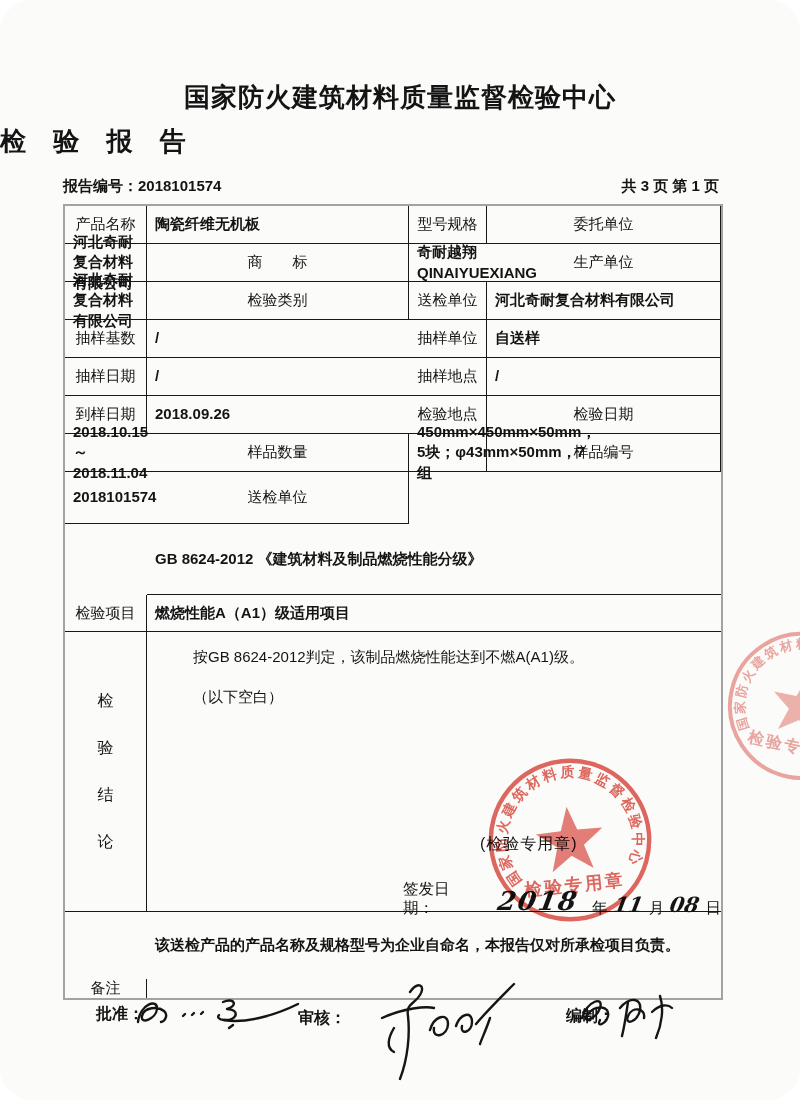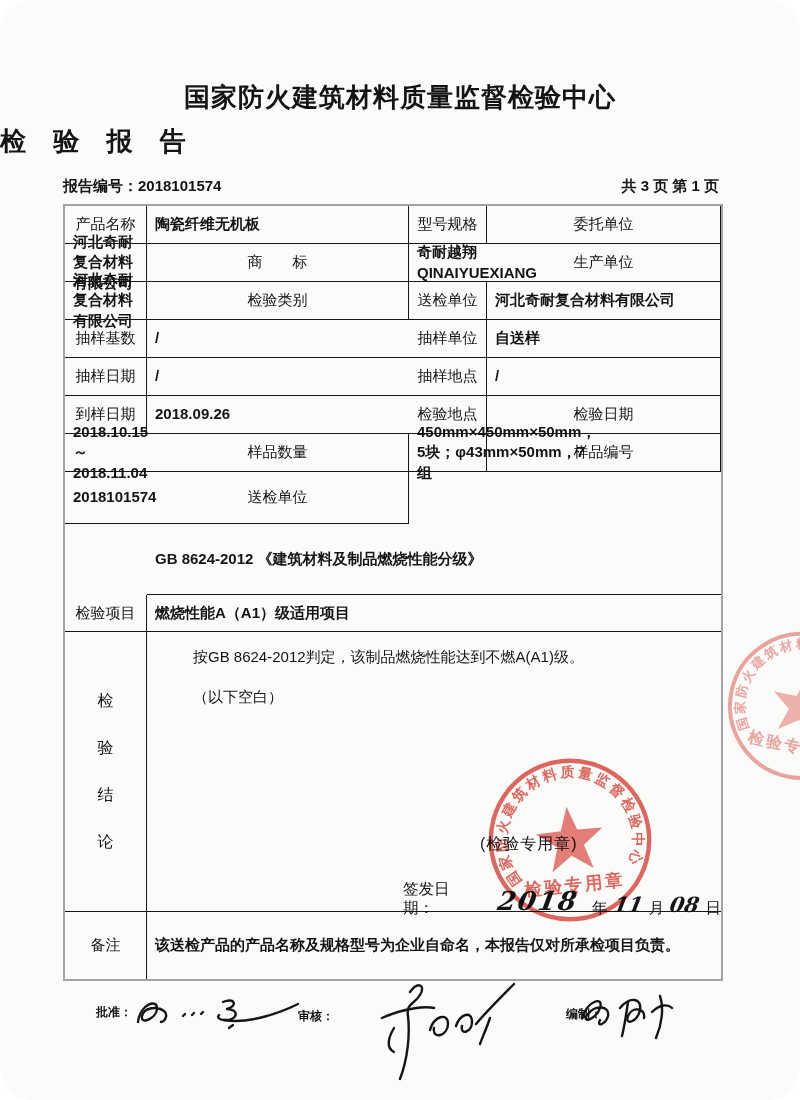--- a/index.html
+++ b/index.html
@@ -41,21 +41,21 @@
   .concl-label{display:flex;flex-direction:column;align-items:center;justify-content:center;gap:26px;font-size:16px;}
   .seal-note{position:absolute;left:333px;top:202px;font-size:16px;letter-spacing:1px;}
   .sign-row{position:absolute;left:256px;top:248px;display:flex;align-items:flex-end;font-size:15.5px;}
   .hand{font-family:"DejaVu Serif", serif;font-style:italic;font-weight:700;display:inline-block;transform:skewX(-10deg);}
   .hand-year{font-size:26px;margin:0 14px 0 26px;letter-spacing:2px;}
   .hand-num{font-size:21px;margin:0 6px;}
   .unit{font-weight:500;}
   .stamp{position:absolute;mix-blend-mode:multiply;pointer-events:none;}
   .stamp-main{left:482px;top:752px;transform:rotate(-6deg);opacity:0.85;}
   .stamp-edge{left:722px;top:626px;transform:rotate(12deg);opacity:0.5;}
-  .footer-label{position:absolute;font-size:12px;font-weight:600;}
+  .footer-label{position:absolute;font-size:16px;font-weight:600;}
   .lbl-approve{left:96px;top:1004px;}
   .lbl-review{left:298px;top:1008px;}
   .lbl-prepare{left:566px;top:1006px;}
   .sig{position:absolute;}
   .sig path{fill:none;stroke:#151515;stroke-width:2.4;stroke-linecap:round;stroke-linejoin:round;}
   .sig-approve{left:128px;top:992px;}
   .sig-review{left:368px;top:976px;}
   .sig-prepare{left:572px;top:986px;}
 </style>
 </head>
@@ -132,22 +132,22 @@
         <span>签发日期：</span>
         <span class="hand hand-year">2018</span>
         <span class="unit">年</span>
         <span class="hand hand-num">11</span>
         <span class="unit">月</span>
         <span class="hand hand-num">08</span>
         <span class="unit">日</span>
       </div>
     </div>
 
+    <div class="cell val span3 no-r no-b">该送检产品的产品名称及规格型号为企业自命名，本报告仅对所承检项目负责。</div>
     <div class="cell lab no-b">备注</div>
-    <div class="cell val span3 no-r no-b">该送检产品的产品名称及规格型号为企业自命名，本报告仅对所承检项目负责。</div>
   </div>
 
   <svg class="stamp stamp-main" width="176" height="176" viewBox="0 0 200 200">
     <defs>
       <path id="ringArc" d="M 41 141.3 A 72 72 0 1 1 159 141.3" fill="none"></path>
     </defs>
     <circle cx="100" cy="100" r="90" fill="none" stroke="#dc4f44" stroke-width="5"></circle>
     <polygon points="100,62 109.4,89.1 138,89.6 115.2,106.9 123.5,134.4 100,118 76.5,134.4 84.8,106.9 62,89.6 90.6,89.1" fill="#dc4f44" opacity="0.85"></polygon>
     <text font-size="16" font-weight="bold" fill="#dc4f44" font-family="Liberation Sans, sans-serif">
       <textPath href="#ringArc" startOffset="0" textLength="304" lengthAdjust="spacing">国家防火建筑材料质量监督检验中心</textPath>

